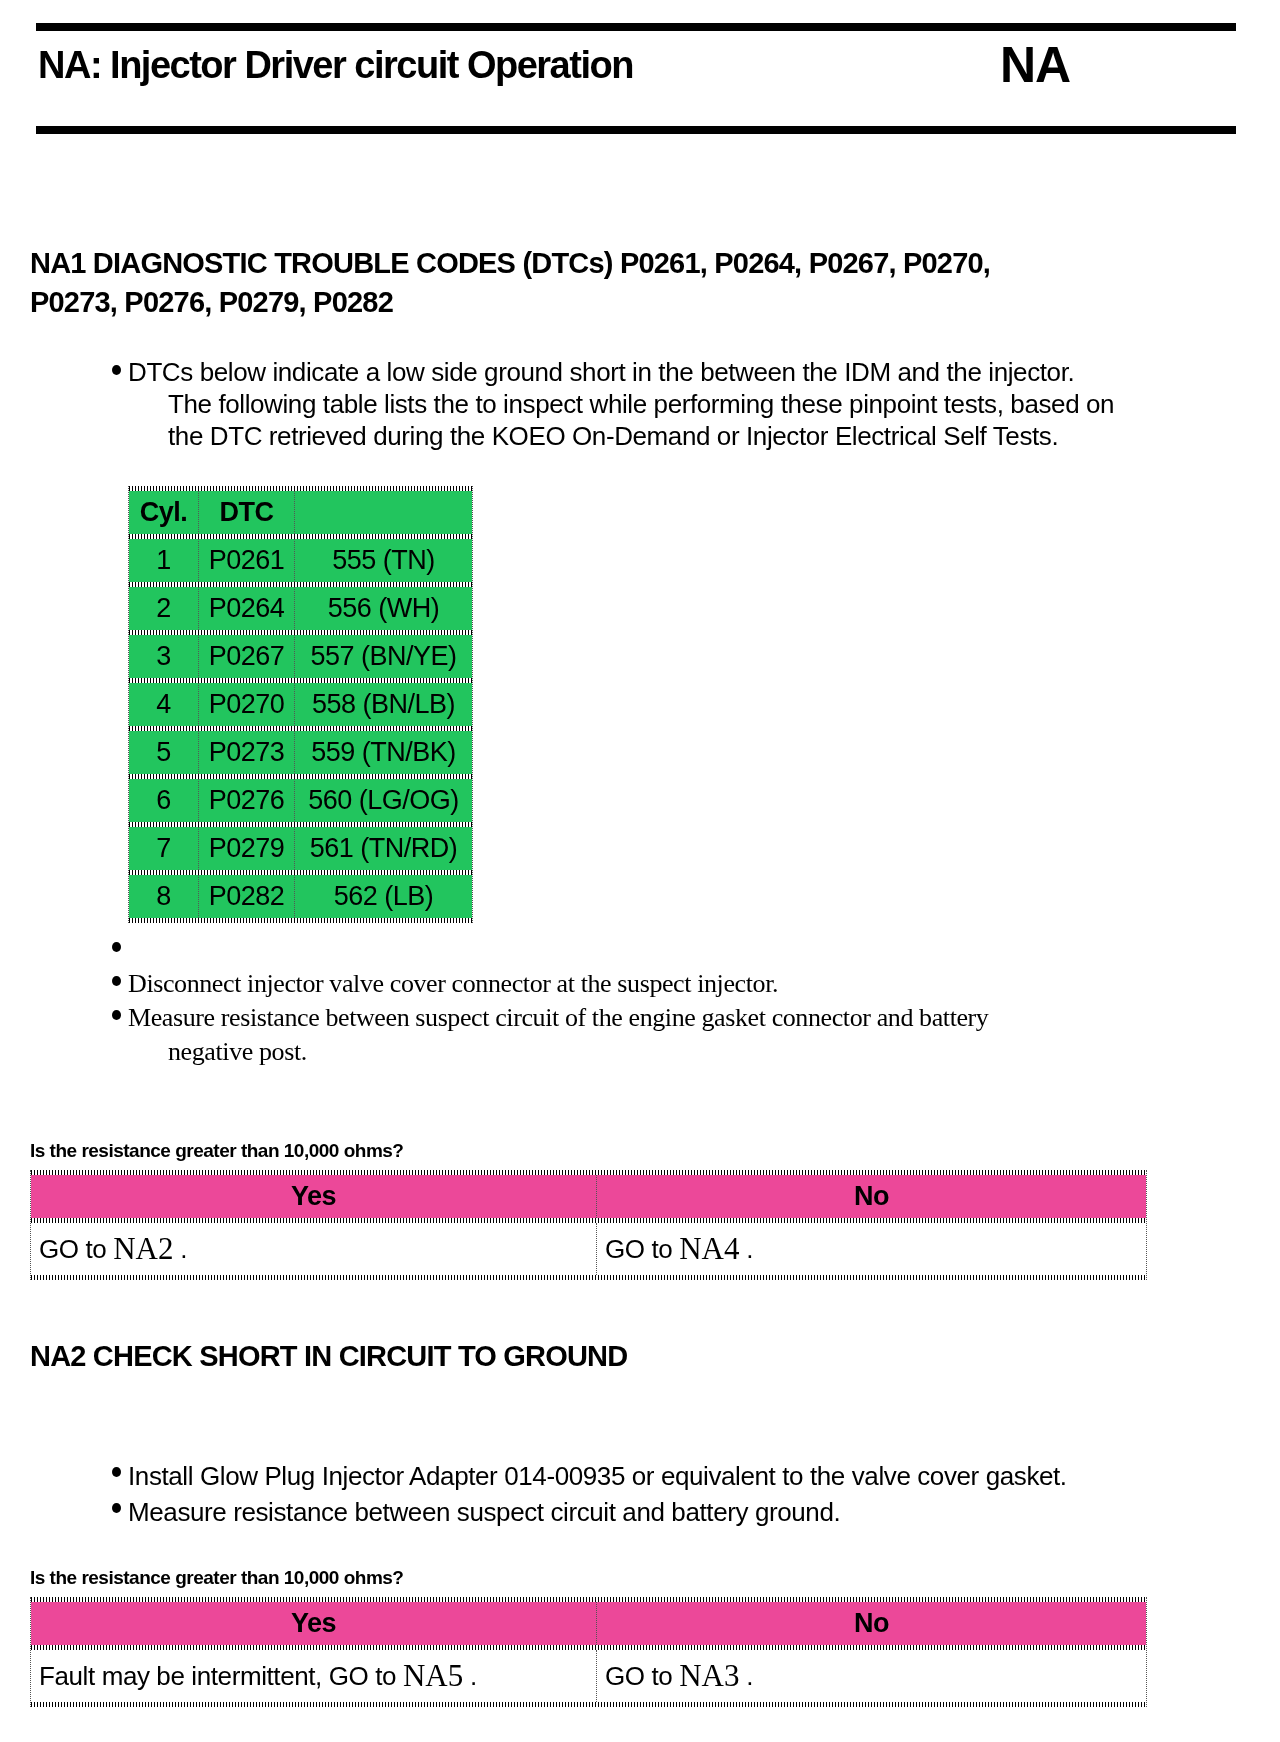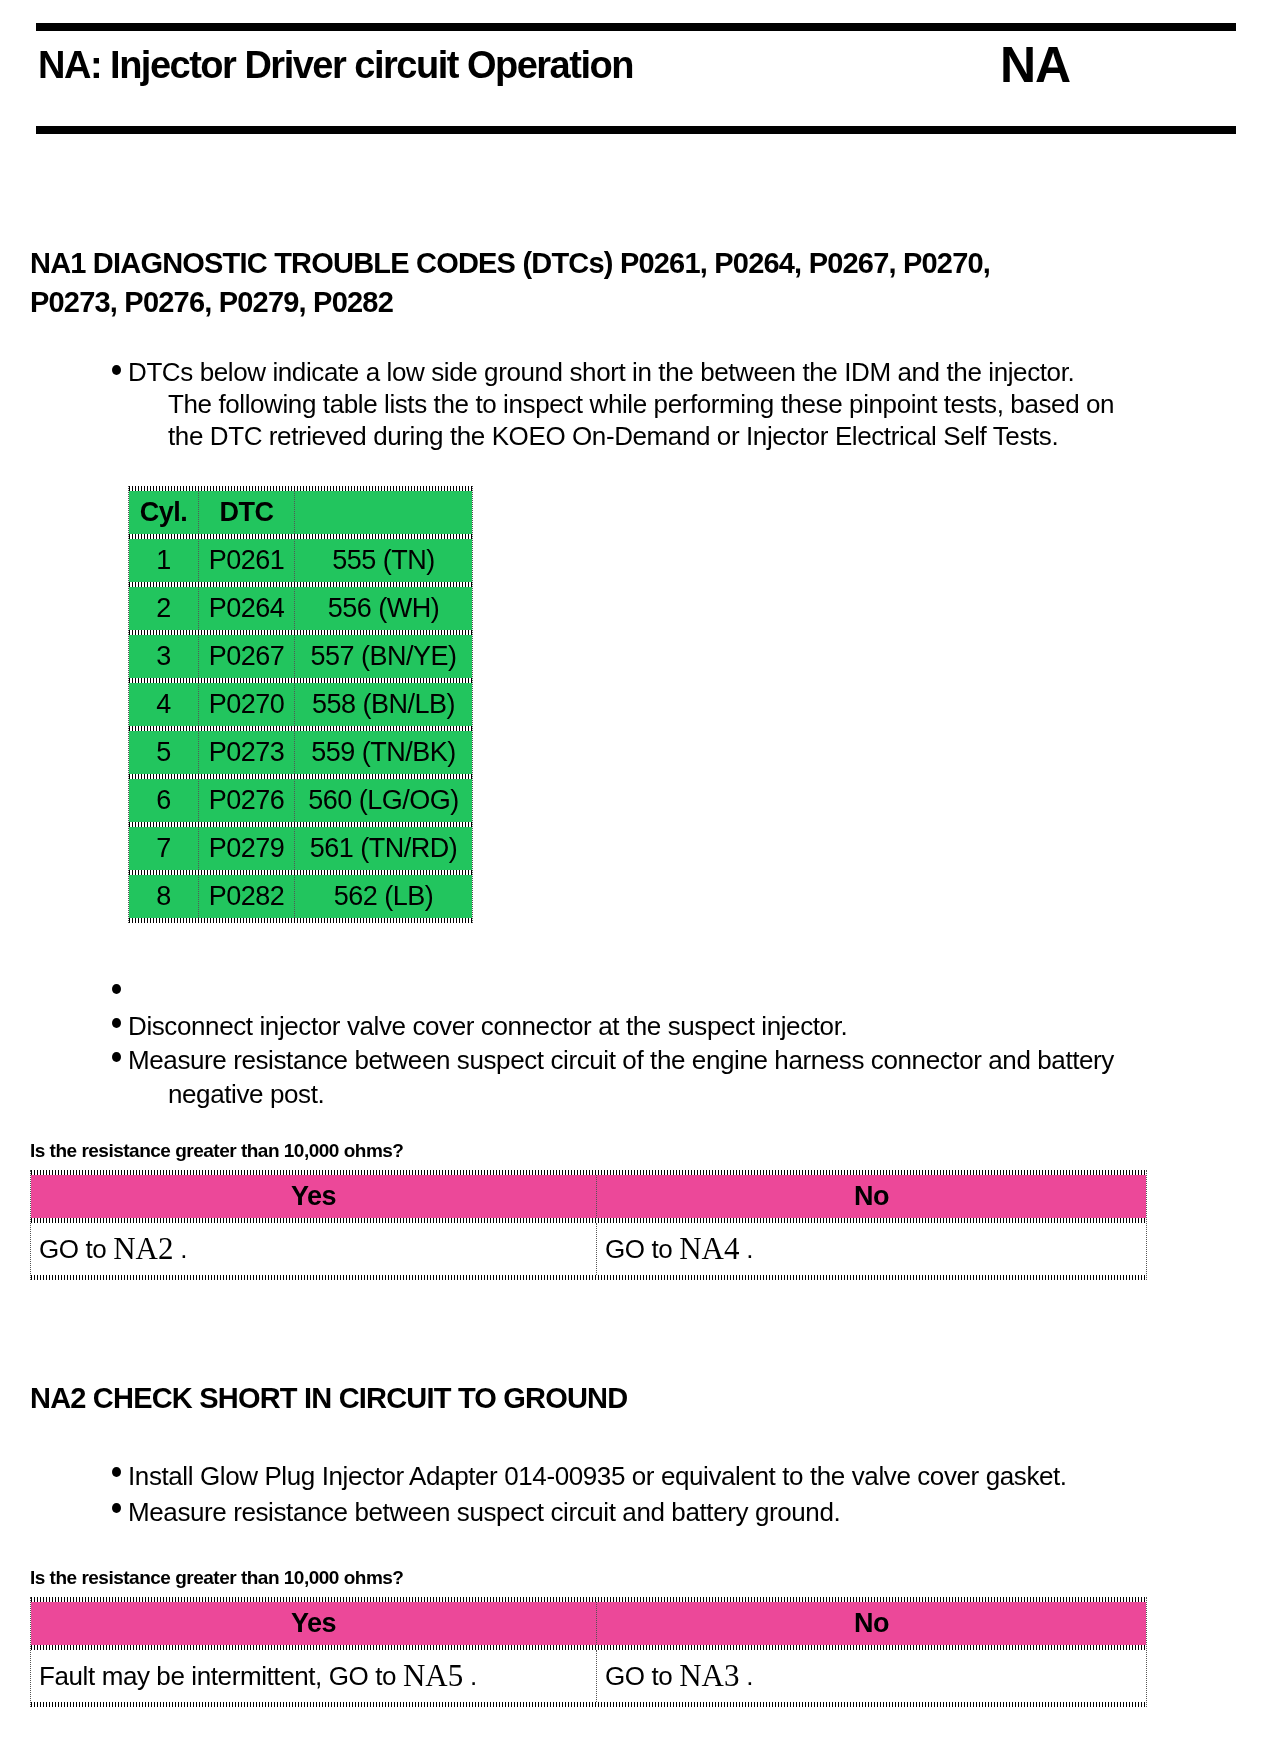--- a/index.html
+++ b/index.html
@@ -8,29 +8,29 @@
     font-family:"Liberation Sans", sans-serif; color:#000; overflow:hidden;
   }
   .bar { position:absolute; left:36px; width:1200px; height:8px; background:#000; }
   .bar-top { top:23px; }
   .bar-bottom { top:126px; }
   .page-title { position:absolute; left:38px; top:44px; font-size:38px; font-weight:bold; letter-spacing:-1.5px; white-space:nowrap; }
   .page-code  { position:absolute; left:1000px; top:36px; font-size:50px; font-weight:bold; letter-spacing:-1px; }
 
   .h2 { position:absolute; left:30px; font-size:29px; font-weight:bold; letter-spacing:-0.8px; line-height:39px; white-space:pre-line; }
   .h2-na1 { top:244px; width:1120px; }
-  .h2-na2 { top:1379px; width:1120px; }
+  .h2-na2 { top:1337px; width:1120px; }
 
   .blist { position:absolute; left:112px; width:1080px; }
   .li { position:relative; padding-left:16px; font-size:26px; letter-spacing:-0.4px; }
   .blist-1 .li { line-height:32px; min-height:32px; }
   .blist-2 .li { line-height:34px; min-height:34px; }
   .blist-3 .li { line-height:36px; min-height:36px; }
   .blist-1 { top:356px; }
-  .blist-2 { top:975px; }
+  .blist-2 { top:933px;font-family:Liberation Serif, serif; }
   .blist-3 { top:1458px; }
   .dot { position:absolute; left:0; top:9px; width:9px; height:10px; border-radius:50%; background:#000; }
   .li-cont { margin-left:40px; white-space:pre-line; }
 
   .hatch { height:5px; background:repeating-linear-gradient(90deg,#000 0 1px, transparent 1px 3px); }
 
   .dtc {
     position:absolute; left:128px; top:486px;
     display:grid; grid-template-columns:69px 96px 178px;
     border-left:1px dotted #555; border-right:1px dotted #555;
@@ -131,21 +131,21 @@
     <div class="li">
       <span class="dot"></span>
       <span></span>
     </div>
     <div class="li">
       <span class="dot"></span>
       <span>Disconnect injector valve cover connector at the suspect injector.</span>
     </div>
     <div class="li">
       <span class="dot"></span>
-      <span>Measure resistance between suspect circuit of the engine harness connector and battery</span>
+      <span>Measure resistance between suspect circuit of the engine gasket connector and battery</span>
       <div class="li-cont">negative post.</div>
     </div>
   </div>
 
   <div class="question q1">Is the resistance greater than 10,000 ohms?</div>
 
   <div class="yn yn-1">
     <div class="hatch"></div>
     <div class="th c1">Yes</div>
     <div class="th c2">No</div>

